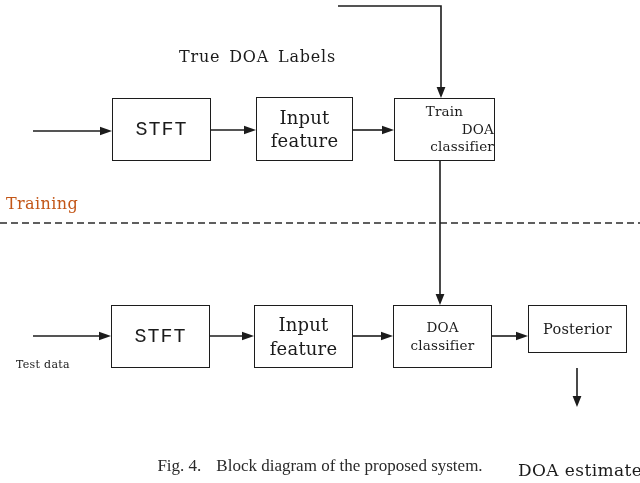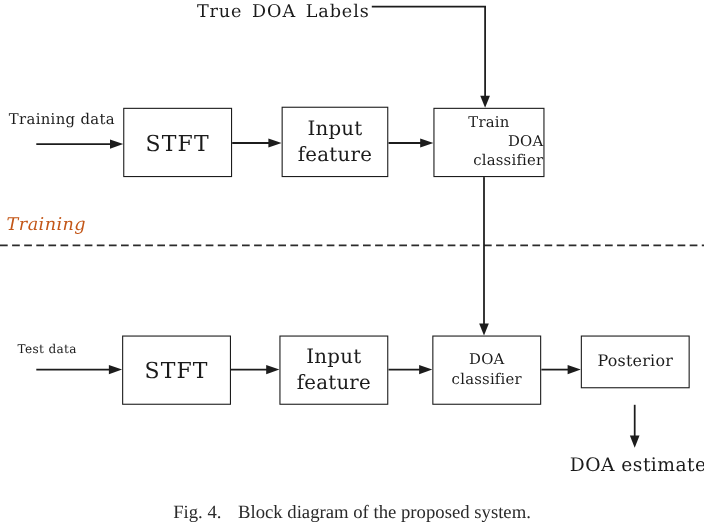--- a/index.html
+++ b/index.html
@@ -22,30 +22,30 @@
     position: absolute;
     border: 1.7px solid #1c1c1c;
     background: #ffffff;
     display: flex;
     flex-direction: column;
     align-items: center;
     justify-content: center;
     text-align: center;
     line-height: 1.3;
   }
-  .box-stft { font-size: 20px; letter-spacing: 1px; }
+  .box-stft { font-size: 20px; letter-spacing: 1px; font-family: Liberation Mono, monospace; }
   .box-feature { font-size: 18px; letter-spacing: 0.2px; }
   .box-classifier { font-size: 13.5px; letter-spacing: 0.2px; }
   .box-posterior { font-size: 14.5px; letter-spacing: 0.2px; }
-  .lbl { position: absolute; white-space: nowrap; }
+  .lbl { position: absolute; white-space: nowrap; margin-top: 47px; }
   .lbl-true-doa { left: 179px; top: 0px; font-size: 16px; letter-spacing: 0.8px; word-spacing: 3px; }
   .lbl-training-data { left: 8px; top: 101px; font-size: 13.5px; letter-spacing: 0.3px; }
   .lbl-test-data { left: 16px; top: 311px; font-size: 11px; letter-spacing: 0.3px; }
   .section-label { position: absolute; font-size: 16px; letter-spacing: 0.4px; color: #c35617; }
-  .lbl-training-section { left: 6px; top: 194px; font-style: italic; }
+  .lbl-training-section { left: 6px; top: 194px; }
   .lbl-inference-section { left: 6px; top: 239px; }
   .lbl-doa-estimate { left: 518px; top: 413px; font-size: 17px; letter-spacing: 0.4px; }
   .caption {
     position: absolute;
     left: 0; top: 456px;
     width: 100%;
     text-align: center;
     font-size: 17px;
     color: #2a2a2a;
     font-family: "Liberation Serif", "DejaVu Serif", serif;
@@ -90,21 +90,20 @@
       <polygon points="440,305 435.6,294 444.4,294"></polygon>
       <polygon points="111,336 99,331.8 99,340.2"></polygon>
       <polygon points="254,336 242,331.8 242,340.2"></polygon>
       <polygon points="393,336 381,331.8 381,340.2"></polygon>
       <polygon points="528,336 516,331.8 516,340.2"></polygon>
       <polygon points="577,407 572.6,396 581.4,396"></polygon>
     </g>
   </svg>
 
   <div class="lbl lbl-true-doa">True DOA Labels</div>
-  <div class="lbl lbl-training-data">Training data</div>
   <div class="lbl lbl-test-data">Test data</div>
   <div class="section-label lbl-training-section">Training</div>
   <div class="lbl lbl-doa-estimate">DOA estimate</div>
 
   <div class="box box-stft" style="left:112px; top:98px; width:99px; height:63px;">
     <span>STFT</span>
   </div>
   <div class="box box-feature" style="left:256px; top:97px; width:97px; height:64px;">
     <span>Input feature</span>
   </div>

